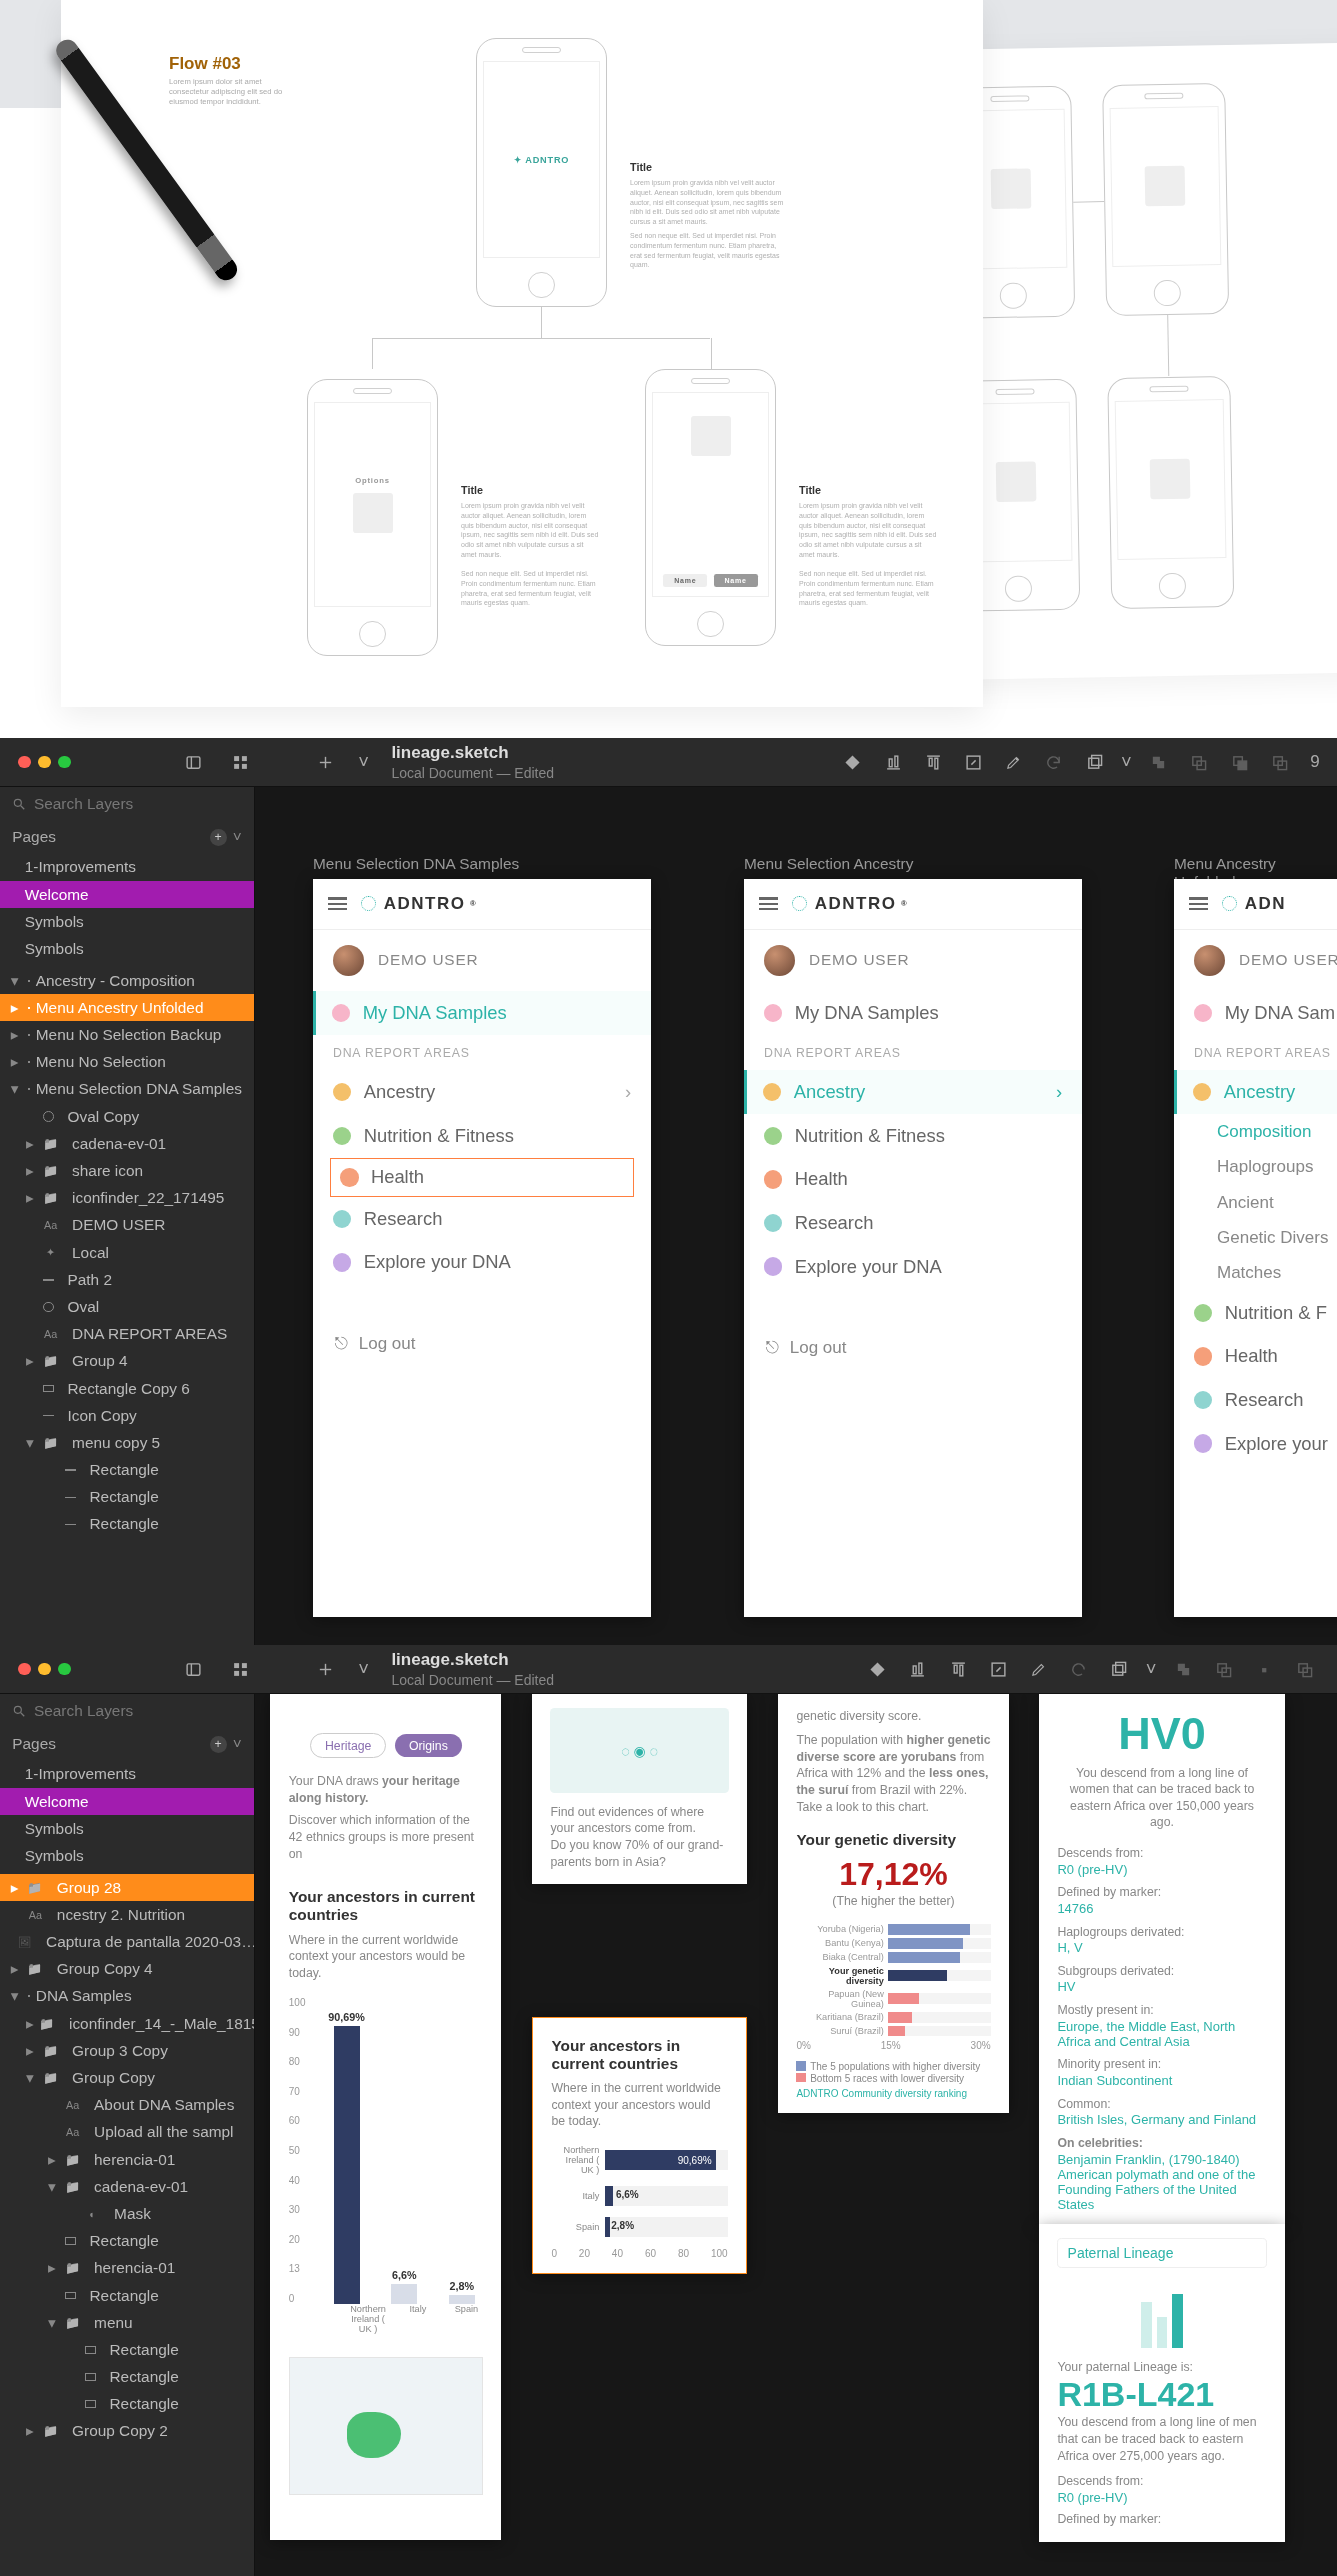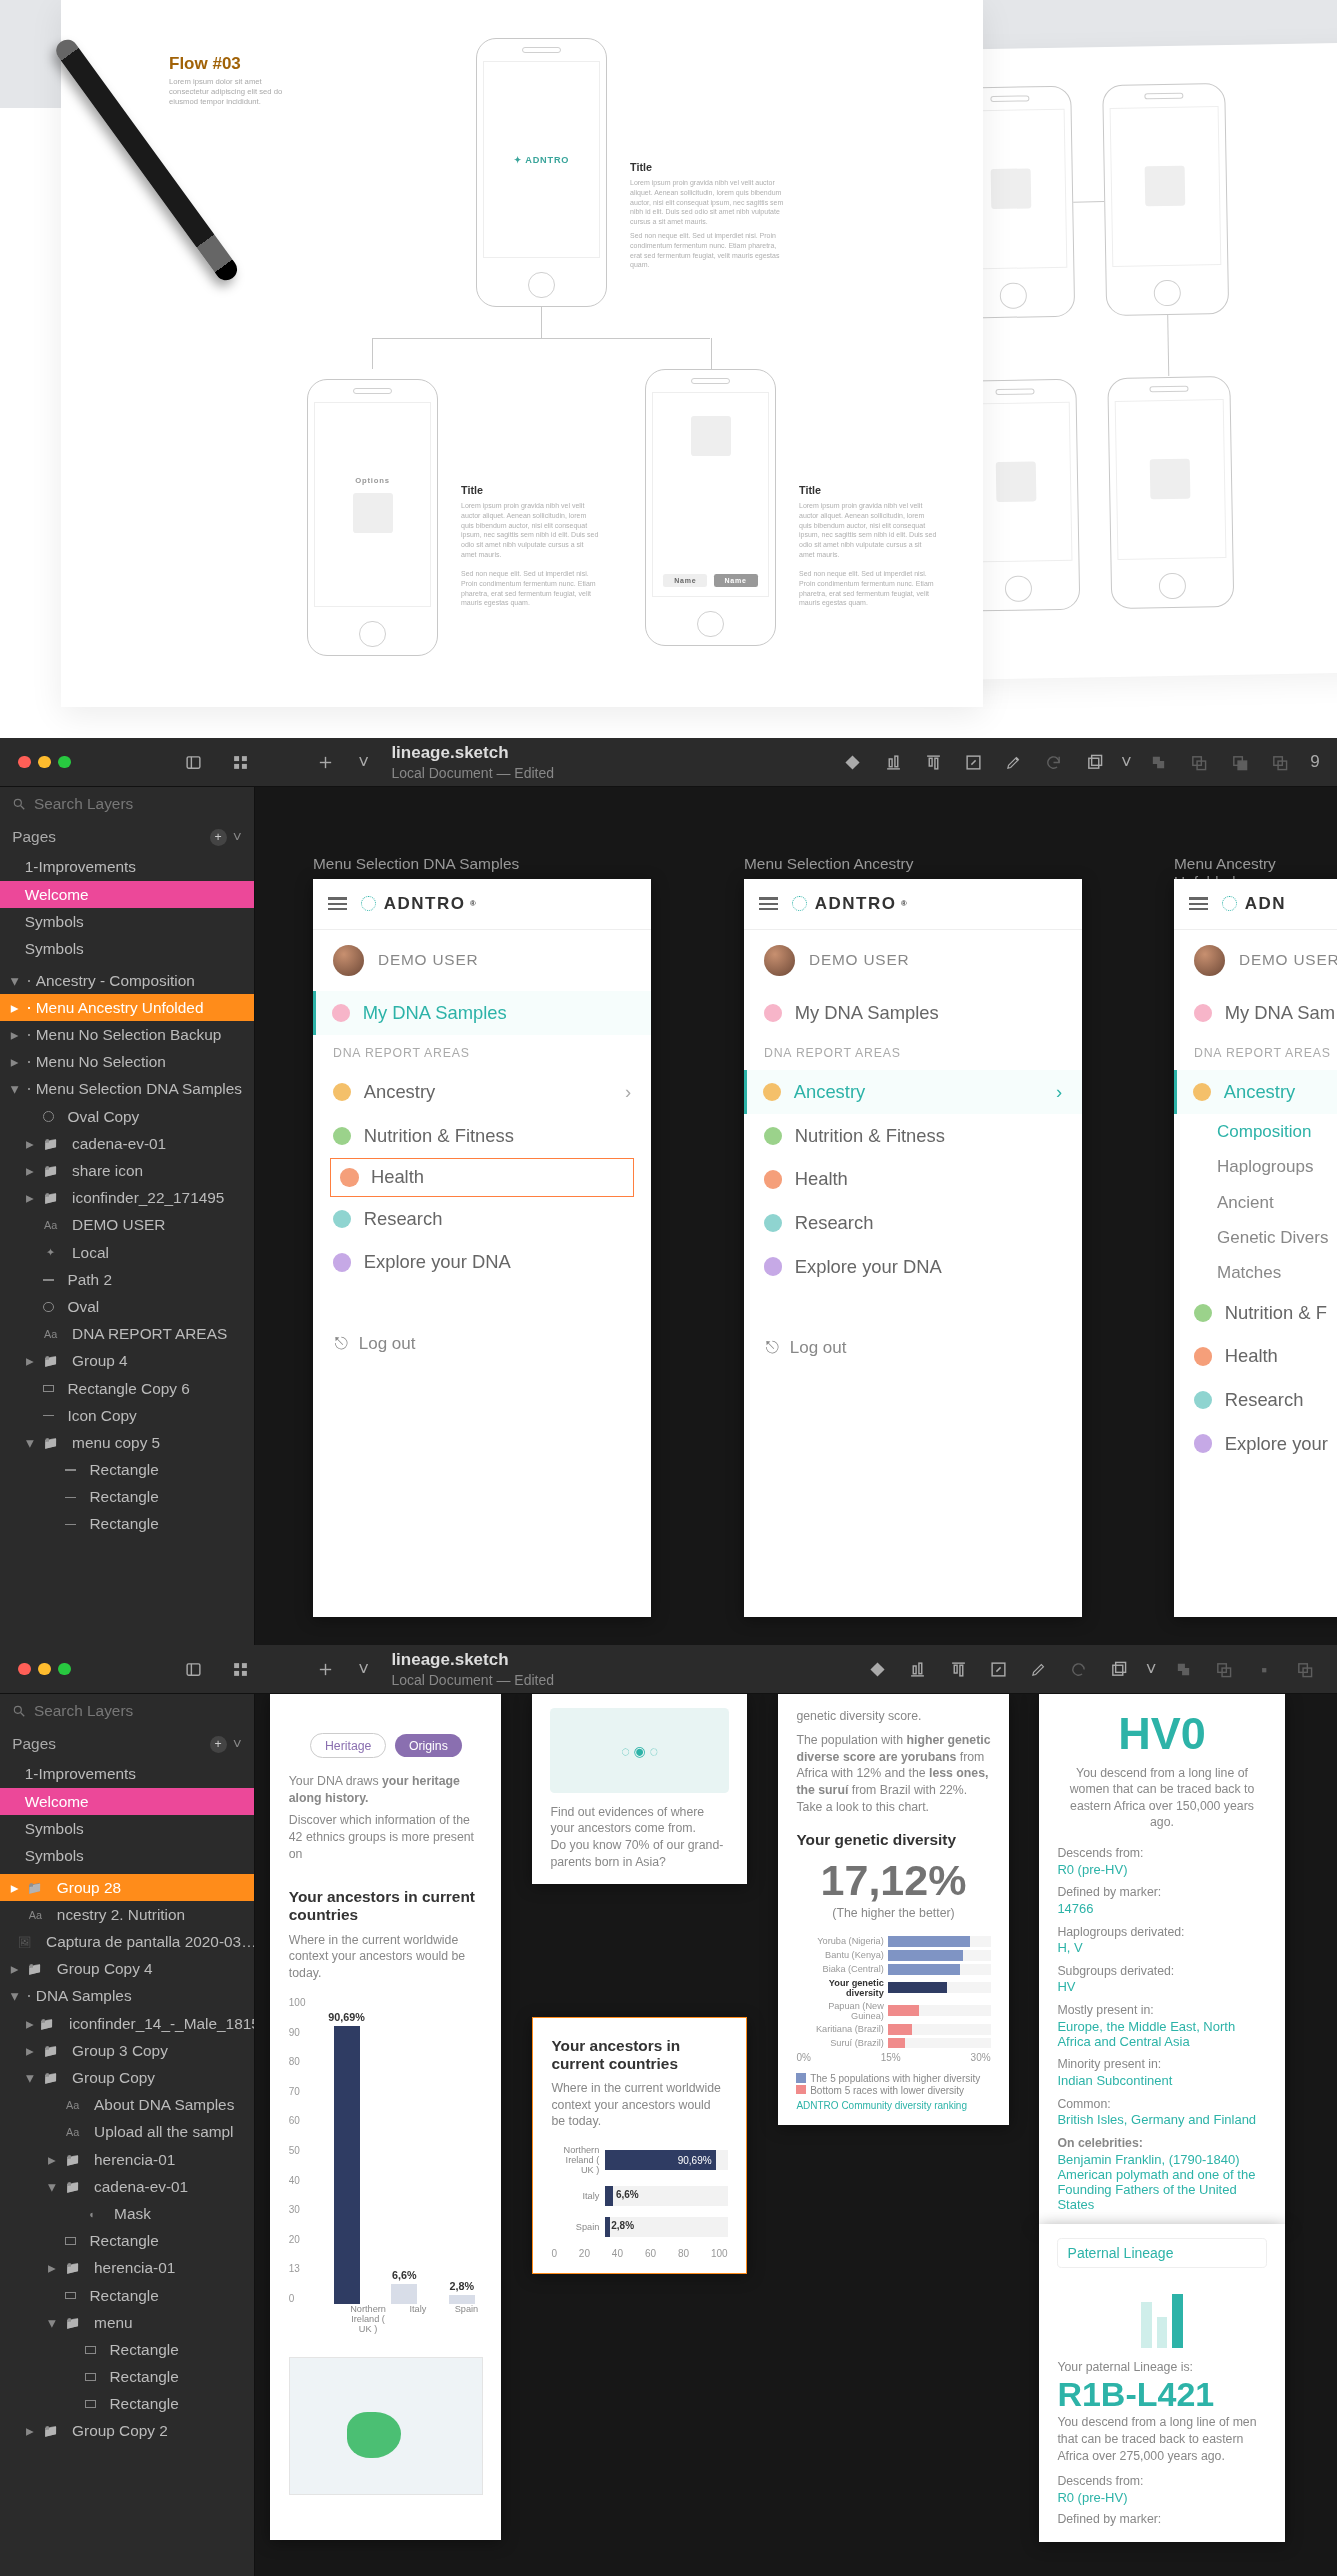--- a/index.html
+++ b/index.html
@@ -41,21 +41,21 @@
 .tb-right { margin-left: auto; display: flex; gap: 9.2px; align-items: center; }
 .tb-zoom { color: #aaa; font-size: 17px; margin-left: 6.1px; }
 
 .sidebar { position: absolute; left: 0; top: 49px; bottom: 0; width: 255px; background: #2b2b2b; border-right: 0.8px solid #111; overflow: hidden; }
 .search { display: flex; align-items: center; gap: 7.7px; padding: 7.7px 12.3px; color: #777; font-size: 15.4px; }
 .search svg { width: 14px; height: 14px; }
 .pages-hdr { display: flex; align-items: center; padding: 7.7px 12.3px; color: #aaa; font-size: 15.4px; }
 .pages-hdr .pill { margin-left: auto; width: 17px; height: 17px; border-radius: 50%; background: #444; display: flex; align-items: center; justify-content: center; font-size: 12.3px; color: #ccc; }
 .pages-hdr .chev { margin-left: 6.1px; color: #888; }
 .page-row, .layer-row { display: flex; align-items: center; padding: 4.6px 10.8px; font-size: 15.4px; color: #bbb; cursor: default; white-space: nowrap; }
-.page-row.selected { background: #ec4899; color: #fff; }
+.page-row.selected { background: #a21caf; color: #fff; }
 .page-row .artboard-ic, .layer-row .ic { width: 15.4px; height: 12.3px; margin-right: 7.7px; flex: none; }
 .layer-row { padding-left: 23px; gap: 6.1px; overflow: hidden; text-overflow: ellipsis; }
 .layer-row .disclosure { width: 10.8px; color: #888; }
 .layer-row.d0 { padding-left: 10.8px; }
 .layer-row.d1 { padding-left: 26px; }
 .layer-row.d2 { padding-left: 48px; }
 .layer-row.d3 { padding-left: 68px; }
 .layer-row.selected { background: #ff8c1a; color: #fff; }
 .layer-row.selected .disclosure, .layer-row.selected .ic { color: #fff; }
 .artboard-ic { border: 1.2px solid #888; }
@@ -92,21 +92,21 @@
 .sub-item { padding:7.7px 20px 7.7px 43px; font-size:17px; color:#888; }
 .sub-item.current { color:#2db3a8; }
 .logout { display:flex; align-items:center; gap:10.8px; padding:18.4px 21.5px; color:#888; font-size:17px; }
 
 
 .card { position:absolute; background:#fff; color:#333; font-size:14px; padding:14px 18.4px; box-shadow:0 3.1px 15.4px rgba(0,0,0,.4); }
 .card h4 { font-size:15.4px; font-weight:700; margin:4.6px 0 7.7px; }
 .small { font-size:12.3px; color:#888; line-height:1.35; }
 .pill-btn { display:inline-block; padding:4.6px 14px; border-radius:14px; font-size:12.3px; margin:2.3px; }
 .teal { color:#2db3a8; }
-.big-teal { color:#737373; font-size:43px; font-weight:800; text-align:center; }
+.big-teal { color:#b91c1c; font-size:32px; font-weight:800; text-align:center; }
 .green-link { color:#2db3a8; font-size:13px; }
 .hv-big { color:#2db3a8; font-size:45px; font-weight:800; }
 .map { height:138px; background:linear-gradient(#eef3f6,#eef3f6); border:0.8px solid #e4e4e4; position:relative; }
 .map::after { content:""; position:absolute; left:30%; top:40%; width:54px; height:46px; background:#4bbf73; border-radius:40% 50% 55% 45%; }
 </style>
 </head>
 <body>
 
 <div class="paper-area">
   <div class="paper-right">

